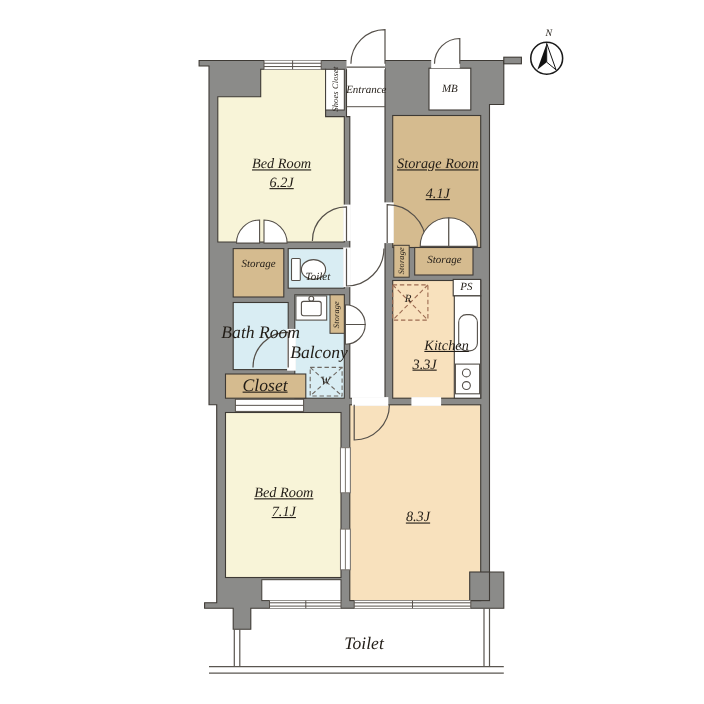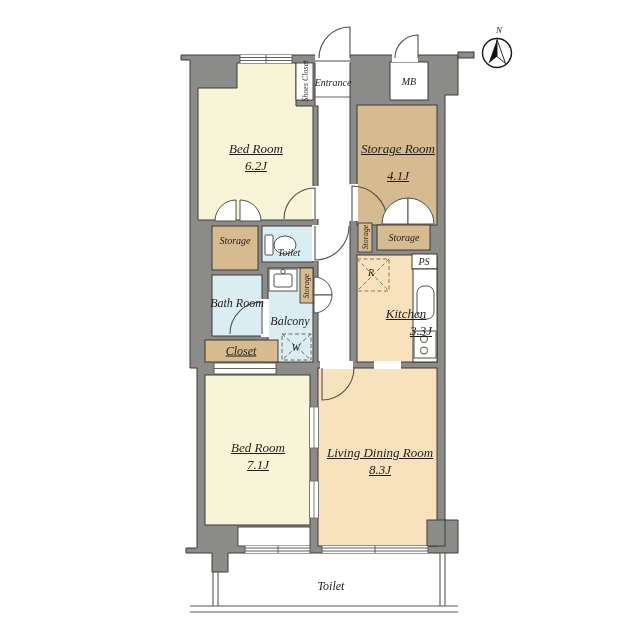--- a/index.html
+++ b/index.html
@@ -3,21 +3,21 @@
 <meta charset="utf-8">
 <style>
   html,body{margin:0;padding:0;background:#ffffff;}
   #canvas{position:relative;width:640px;height:640px;background:#ffffff;overflow:hidden;
           font-family:"Liberation Serif",serif;}
   svg{position:absolute;left:0;top:0;}
   .lbl{position:absolute;transform:translate(-50%,-50%);font-style:italic;
        color:#211c16;white-space:nowrap;text-align:center;}
   .lbl.v{transform:translate(-50%,-50%) rotate(-90deg);}
   .s13{font-size:13px;text-decoration:underline;}
-  .s11{font-size:12px;}
+  .s11{font-size:16px;}
   .s10{font-size:10px;}
   .s9{font-size:9px;}
   .s7{font-size:7.5px;letter-spacing:.2px;}
 </style>
 </head>
 <body>
 
 <div id="canvas">
 
 <svg width="640" height="640" viewBox="0 0 640 640">
@@ -174,25 +174,24 @@
 <div class="lbl v s7" style="left:306px;top:286px;">Storage</div>
 <div class="lbl v s7" style="left:365px;top:237px;">Storage</div>
 <div class="lbl s10" style="left:404px;top:237px;">Storage</div>
 <div class="lbl s10" style="left:424px;top:261px;">PS</div>
 
 <div class="lbl s11" style="left:237px;top:303px;">Bath Room</div>
 <div class="lbl s11" style="left:290px;top:321px;">Balcony</div>
 <div class="lbl s11" style="left:241px;top:351px;text-decoration:underline;">Closet</div>
 
 <div class="lbl s13" style="left:386px;top:314px;margin-left:20px;">Kitchen</div>
-<div class="lbl s13" style="left:386px;top:331px;margin-left:35px;">3.3J</div>
+<div class="lbl s13" style="left:386px;top:331px;">3.3J</div>
 <div class="lbl s10" style="left:371px;top:272px;">R</div>
 <div class="lbl s10" style="left:296px;top:347px;">W</div>
 
 <div class="lbl s13" style="left:258px;top:448px;">Bed Room</div>
 <div class="lbl s13" style="left:258px;top:465px;">7.1J</div>
-<div class="lbl s13" style="left:380px;top:453px;">Living Dining Room</div>
 <div class="lbl s13" style="left:380px;top:470px;">8.3J</div>
 
 <div class="lbl s11" style="left:331px;top:586px;">Toilet</div>
 <div class="lbl s9" style="left:499px;top:30px;">N</div>
 
 </div>
 
 </body></html>

